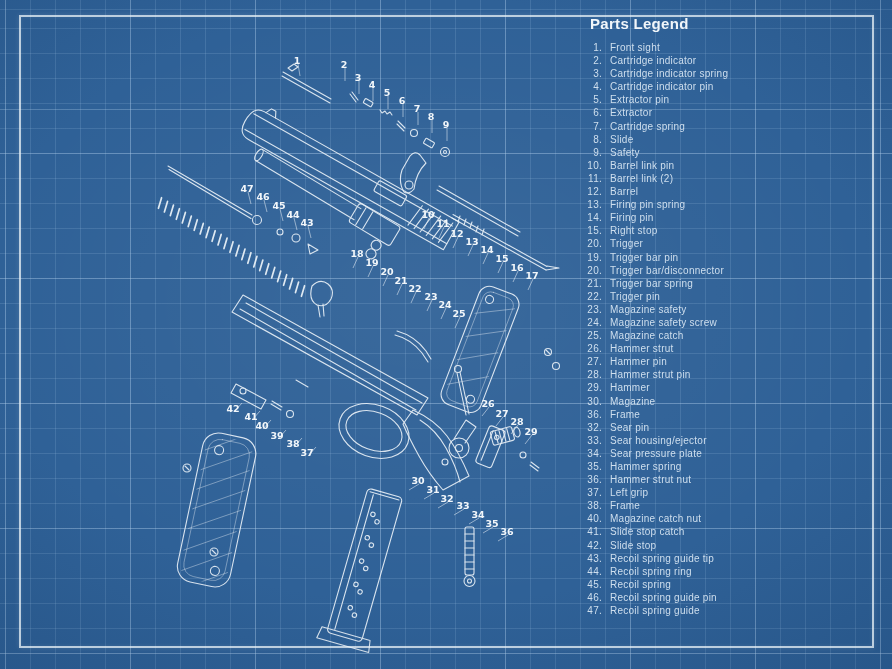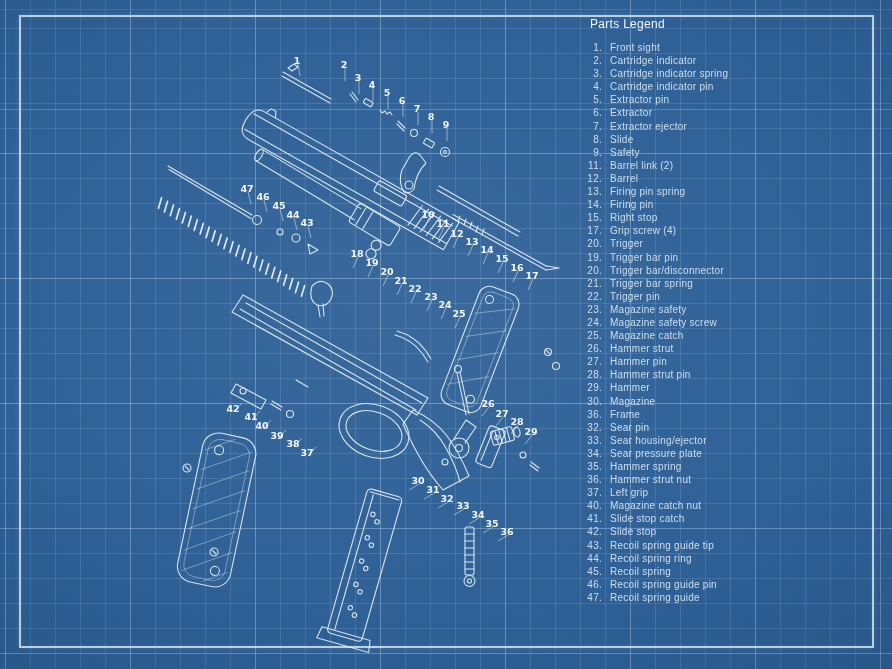--- a/index.html
+++ b/index.html
@@ -14,21 +14,21 @@
     background-position: 0 110px, 5px 0, 0 10px, 5px 0;
     font-family:"Liberation Sans",sans-serif;
   }
   .vignette{position:absolute;inset:0;pointer-events:none;
     background:radial-gradient(130% 118% at 48% 45%,
       rgba(255,255,255,0.07) 0%, rgba(255,255,255,0.02) 38%,
       rgba(3,22,48,0.18) 74%, rgba(1,12,32,0.45) 100%);}
   .frame{position:absolute;left:19px;top:15px;right:18px;bottom:21px;
     border:2px solid #ecf4f9c0; box-shadow:0 0 5px #ffffff22, inset 0 0 4px #ffffff14;}
   .legend{position:absolute;left:581px;top:17px;width:288px;color:var(--text);}
-  .legend h2{margin:0 0 10px 9px;font-size:12px;line-height:14px;font-weight:normal;
+  .legend h2{margin:0 0 10px 9px;font-size:15px;line-height:14px;font-weight:bold;
     letter-spacing:.3px;color:var(--title);}
   .legend ol{list-style:none;margin:0;padding:0;}
   .legend li{display:flex;height:13.1px;font-size:10px;line-height:13.1px;letter-spacing:.25px;}
   .legend .num{width:21px;text-align:right;margin-right:8px;flex:none;color:var(--text);}
   .legend .lbl{white-space:nowrap;}
   svg.diagram{position:absolute;inset:0;}
   .ln{stroke:var(--line);fill:none;stroke-width:1.1;stroke-linecap:round;stroke-linejoin:round;opacity:.92;}
   .ln2{stroke:var(--line);fill:none;stroke-width:.7;stroke-linecap:round;opacity:.55;}
   .coil{stroke:var(--line);fill:none;stroke-width:1.7;stroke-linecap:round;opacity:.95;}
   .callout{font-family:"DejaVu Sans",sans-serif;font-size:9.5px;font-weight:bold;fill:var(--title);}
@@ -358,55 +358,55 @@
         <li>
           <span class="num">5.</span>
           <span class="lbl">Extractor pin</span>
         </li>
         <li>
           <span class="num">6.</span>
           <span class="lbl">Extractor</span>
         </li>
         <li>
           <span class="num">7.</span>
-          <span class="lbl">Extractor ejector</span>
+          <span class="lbl">Cartridge spring</span>
         </li>
         <li>
           <span class="num">8.</span>
           <span class="lbl">Slide</span>
         </li>
         <li>
           <span class="num">9.</span>
           <span class="lbl">Safety</span>
         </li>
         <li>
+          <span class="num">10.</span>
+          <span class="lbl">Barrel link pin</span>
+        </li>
+        <li>
           <span class="num">11.</span>
           <span class="lbl">Barrel link (2)</span>
         </li>
         <li>
           <span class="num">12.</span>
           <span class="lbl">Barrel</span>
         </li>
         <li>
           <span class="num">13.</span>
           <span class="lbl">Firing pin spring</span>
         </li>
         <li>
           <span class="num">14.</span>
           <span class="lbl">Firing pin</span>
         </li>
         <li>
           <span class="num">15.</span>
           <span class="lbl">Right stop</span>
         </li>
         <li>
-          <span class="num">17.</span>
-          <span class="lbl">Grip screw (4)</span>
-        </li>
-        <li>
           <span class="num">20.</span>
           <span class="lbl">Trigger</span>
         </li>
         <li>
           <span class="num">19.</span>
           <span class="lbl">Trigger bar pin</span>
         </li>
         <li>
           <span class="num">20.</span>
           <span class="lbl">Trigger bar/disconnector</span>
@@ -473,20 +473,24 @@
         </li>
         <li>
           <span class="num">36.</span>
           <span class="lbl">Hammer strut nut</span>
         </li>
         <li>
           <span class="num">37.</span>
           <span class="lbl">Left grip</span>
         </li>
         <li>
+          <span class="num">38.</span>
+          <span class="lbl">Frame</span>
+        </li>
+        <li>
           <span class="num">40.</span>
           <span class="lbl">Magazine catch nut</span>
         </li>
         <li>
           <span class="num">41.</span>
           <span class="lbl">Slide stop catch</span>
         </li>
         <li>
           <span class="num">42.</span>
           <span class="lbl">Slide stop</span>

